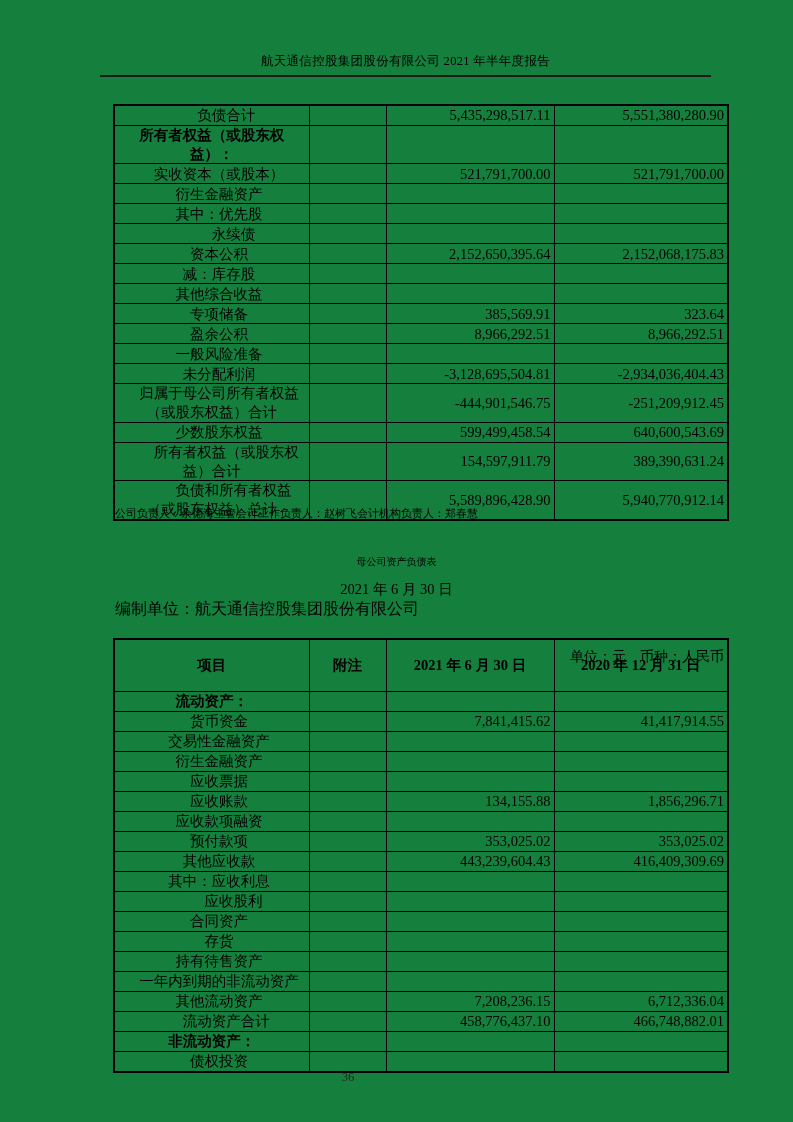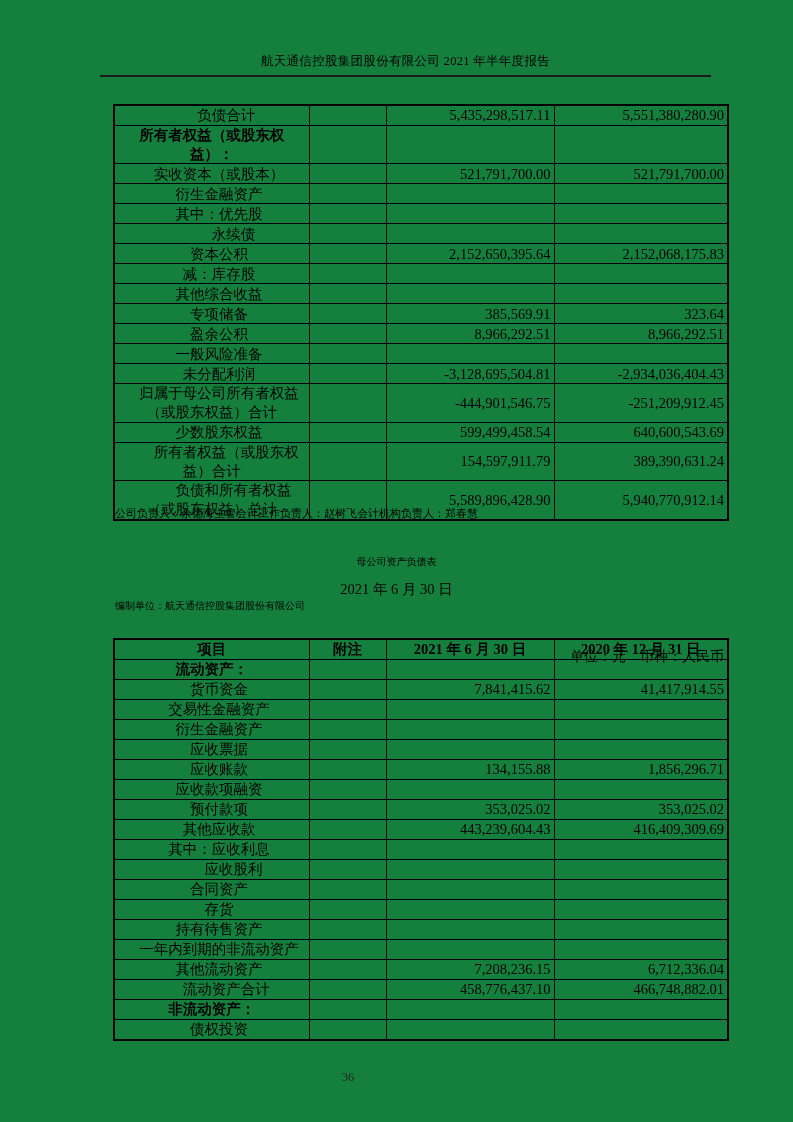--- a/index.html
+++ b/index.html
@@ -35,30 +35,30 @@
   }
   table.fin td, table.fin th {
     border:1px solid #000;
     font-size:14.5px;
     line-height:18.7px;
     padding:0 3px;
     vertical-align:middle;
     overflow:hidden;
   }
   table.fin td { height:19px; }
-  table.fin th { height:18px; text-align:center; font-weight:bold; padding:0 2px; }
+  table.fin th { height:18px; text-align:center; font-weight:bold; padding:16px 2px; }
   td.c-label { white-space:pre-wrap; word-break:break-all; text-align:center; }
   td.c-num   { text-align:right; padding-right:5px; white-space:nowrap; }
   td.c-note  {}
   tr.bold td { font-weight:bold; }
 
   .officer-line { top:506px; left:115px; font-size:11px; white-space:pre; }
   .stmt-title   { top:555px; left:0; width:793px; text-align:center; font-size:10px; font-weight:normal; }
   .stmt-date    { top:580px; left:0; width:793px; text-align:center; font-size:14.5px; white-space:pre; }
-  .stmt-prep    { top:599px; left:115px; font-size:10px; }
+  .stmt-prep    { top:599px; left:115px; font-size:16px; }
   .stmt-unit    { top:616px; left:113px; width:611px; text-align:right; font-size:14px; white-space:pre;margin-top:32px; }
 
   .page-footer { top:1070px; left:0; width:696px; text-align:center; font-size:12.5px; color:#222; }
 
   .t1 { top:104px; left:113px; }
   .t2 { top:638px; left:113px; }
 </style>
 </head>
 <body>
 

